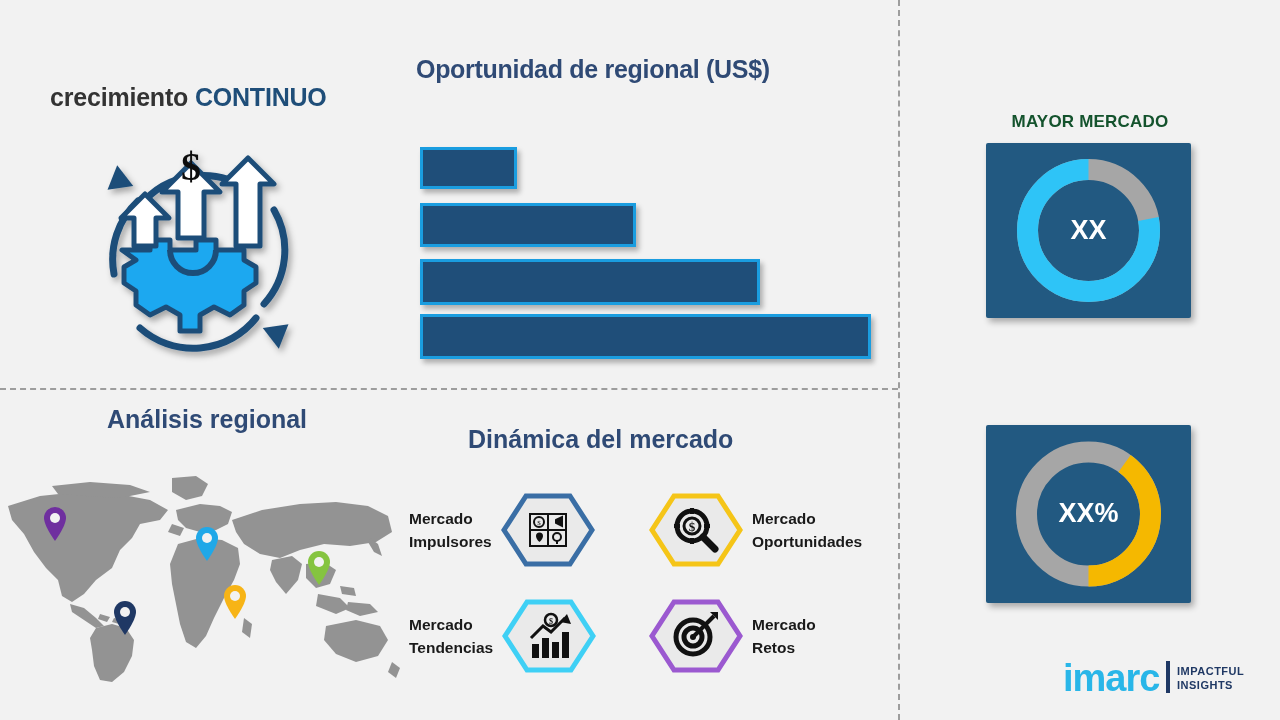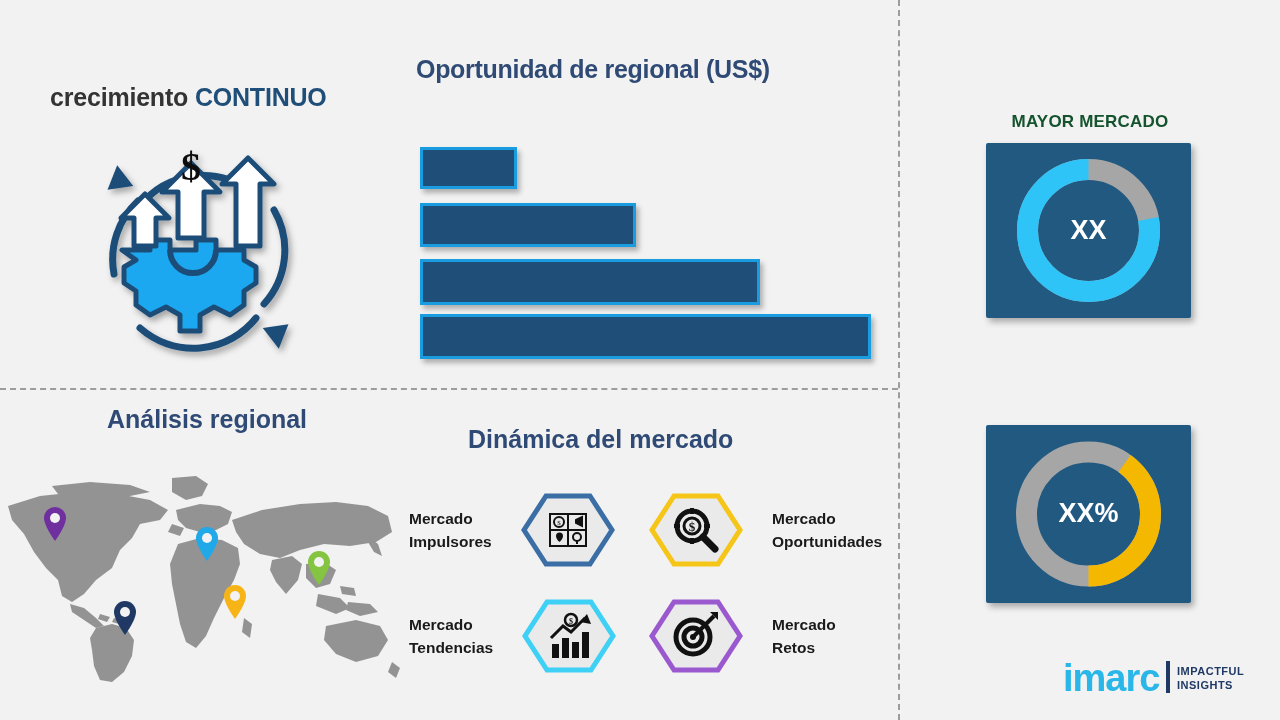--- a/index.html
+++ b/index.html
@@ -58,21 +58,21 @@
     font-size:25px;font-weight:bold;color:#2f4a75;white-space:nowrap;margin-left:7px;
   }
   .worldmap{position:absolute;left:0px;top:468px;width:400px;height:215px;}
   .pin{position:absolute;width:26px;height:36px;}
 
   
   .dyn-title{
     position:absolute;left:468px;top:425px;
     font-size:25px;font-weight:bold;color:#2f4a75;white-space:nowrap;
   }
-  .hexcell{position:absolute;display:flex;align-items:center;gap:20px;}
+  .hexcell{position:absolute;display:flex;align-items:center;}
   .hexlabel{
     font-size:15.5px;font-weight:bold;color:#1a1a1a;line-height:1.5;
     white-space:nowrap;
   }
   .hexwrap{position:relative;width:96px;height:76px;flex:0 0 auto;}
 
   
   .rp-title{
     position:absolute;text-align:center;
     font-size:17px;font-weight:bold;color:#14532d;

